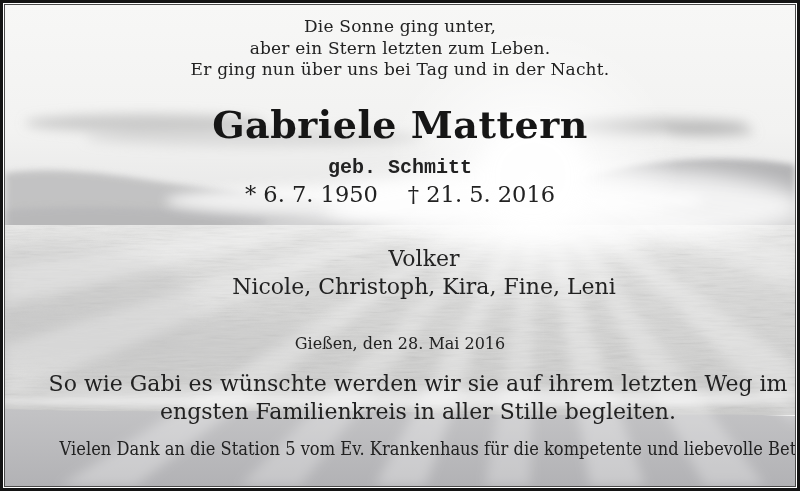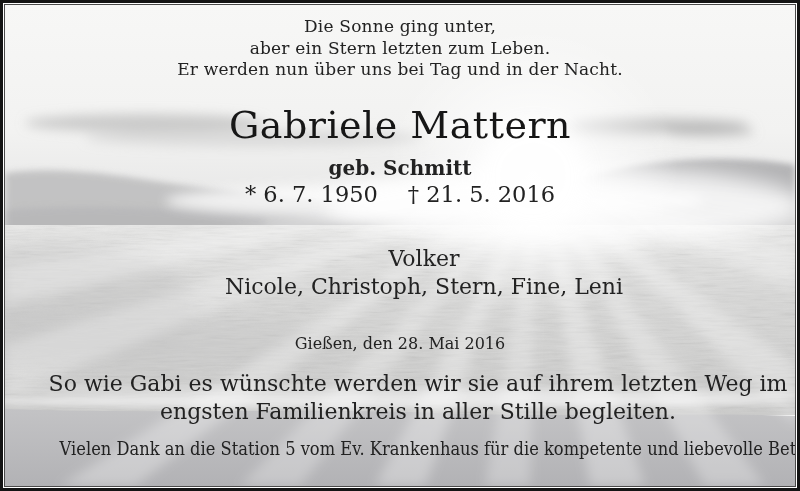--- a/index.html
+++ b/index.html
@@ -9,23 +9,23 @@
   html,body{margin:0;padding:0;background:#ffffff;}
   .stage{width:800px;height:491px;box-sizing:border-box;font-family:"DejaVu Serif",serif;}
   .frame{width:100%;height:100%;box-sizing:border-box;border:3px solid var(--frame-outer);
          background:var(--frame-gap);padding:1px;}
   .inner{width:100%;height:100%;box-sizing:border-box;border:1px solid var(--frame-inner-line);
          position:relative;overflow:hidden;background:#f4f4f3;}
   .bg{position:absolute;inset:0;width:100%;height:100%;display:block;}
   .content{position:absolute;inset:0;z-index:2;color:var(--text);}
   .tblock{position:absolute;left:0;right:0;text-align:center;}
   .verse{top:11px;font-size:17px;line-height:21.5px;letter-spacing:.2px;}
-  .name{top:100px;font-size:38px;line-height:40px;font-weight:normal;color:var(--name-text);
+  .name{top:100px;font-size:38px;line-height:40px;font-weight:bold;color:var(--name-text);
         letter-spacing:.5px;margin:0;}
-  .maiden{top:151px;font-size:20px;line-height:24px;font-weight:bold;}
+  .maiden{top:151px;font-size:20px;line-height:24px;font-weight:bold;font-family:Liberation Mono, monospace;}
   .dates{top:176px;font-size:22.5px;line-height:27px;text-align:center;}
   .dates .gap{display:inline-block;width:30px;}
   .mourners{top:240px;font-size:22px;line-height:28px;padding-left:48px;}
   .placedate{top:326px;font-size:16px;line-height:26px;}
   .farewell{top:365px;font-size:22px;line-height:27.5px;padding-left:36px;}
   .thanks{top:432px;font-size:18.5px;line-height:23px;white-space:nowrap;}
   .thanks .squeeze{display:inline-block;transform:scaleX(.88);transform-origin:50% 50%;}
 </style>
 </head>
 <body>
@@ -120,34 +120,34 @@
 
         <circle cx="528" cy="168" r="145" fill="url(#glow)"></circle>
         <circle cx="528" cy="172" r="55" fill="#ffffff" opacity="0.9" filter="url(#b10)"></circle>
       </svg>
 
       <div class="content">
 
         <div class="tblock verse">
           <div>Die Sonne ging unter,</div>
           <div>aber ein Stern letzten zum Leben.</div>
-          <div>Er werden nun über uns bei Tag und in der Nacht.</div>
+          <div>Er ging nun über uns bei Tag und in der Nacht.</div>
         </div>
 
         <h1 class="tblock name">Gabriele Mattern</h1>
 
         <div class="tblock maiden">geb. Schmitt</div>
 
         <div class="tblock dates">
           <span>* 6. 7. 1950</span><span class="gap"></span><span>† 21. 5. 2016</span>
         </div>
 
         <div class="tblock mourners">
           <div>Volker</div>
-          <div>Nicole, Christoph, Stern, Fine, Leni</div>
+          <div>Nicole, Christoph, Kira, Fine, Leni</div>
         </div>
 
         <div class="tblock placedate">Gießen, den 28. Mai 2016</div>
 
         <div class="tblock farewell">
           <div>So wie Gabi es wünschte werden wir sie auf ihrem letzten Weg im</div>
           <div>engsten Familienkreis in aller Stille begleiten.</div>
         </div>
 
         <div class="tblock thanks">

